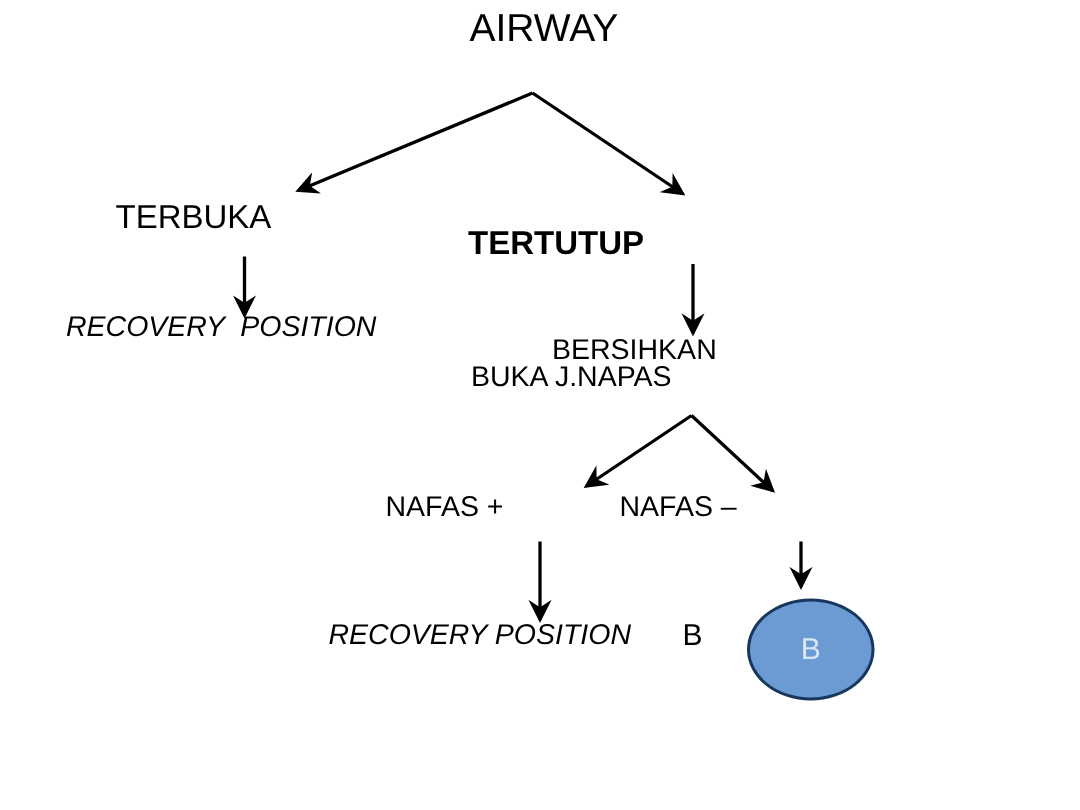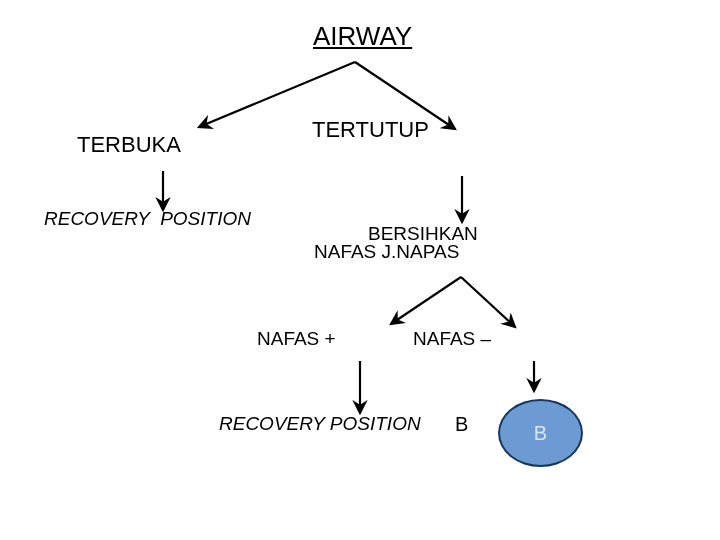--- a/index.html
+++ b/index.html
@@ -68,31 +68,31 @@
     <line x1="355" y1="62" x2="199" y2="127" stroke="#000000" stroke-width="2.2" marker-end="url(#arrow)"></line>
     <line x1="355" y1="62" x2="455" y2="129" stroke="#000000" stroke-width="2.2" marker-end="url(#arrow)"></line>
     <line x1="163" y1="171" x2="163" y2="210" stroke="#000000" stroke-width="2.2" marker-end="url(#arrow)"></line>
     <line x1="462" y1="176" x2="462" y2="222" stroke="#000000" stroke-width="2.2" marker-end="url(#arrow)"></line>
     <line x1="461" y1="277" x2="391" y2="324" stroke="#000000" stroke-width="2.2" marker-end="url(#arrow)"></line>
     <line x1="461" y1="277" x2="515" y2="327" stroke="#000000" stroke-width="2.2" marker-end="url(#arrow)"></line>
     <line x1="360" y1="361" x2="360" y2="413" stroke="#000000" stroke-width="2.2" marker-end="url(#arrow)"></line>
     <line x1="534" y1="361" x2="534" y2="391" stroke="#000000" stroke-width="2.2" marker-end="url(#arrow)"></line>
   </svg>
 
-  <div class="label title" style="left:313px; top:22px;text-decoration:underline;">AIRWAY</div>
+  <div class="label title" style="left:313px; top:4px;">AIRWAY</div>
 
   <div class="label big" style="left:77px; top:133px;">TERBUKA</div>
 
-  <div class="label big" style="left:312px; top:118px;">TERTUTUP</div>
+  <div class="label big" style="left:312px; top:150px;font-weight:bold;">TERTUTUP</div>
 
   <div class="label mid italic" style="left:44px; top:209px;">RECOVERY  POSITION</div>
 
   <div class="label mid" style="left:368px; top:212px;margin-top:12px;">BERSIHKAN</div>
 
-  <div class="label mid" style="left:314px; top:242px;">NAFAS J.NAPAS</div>
+  <div class="label mid" style="left:314px; top:242px;">BUKA J.NAPAS</div>
 
   <div class="label mid" style="left:257px; top:329px;">NAFAS +</div>
 
   <div class="label mid" style="left:397px; top:329px;margin-left:16px;">NAFAS –</div>
 
   <div class="label mid italic" style="left:219px; top:414px;">RECOVERY POSITION</div>
 
   <div class="label b-text" style="left:455px; top:413px;">B</div>
 
   <div class="ellipse">

